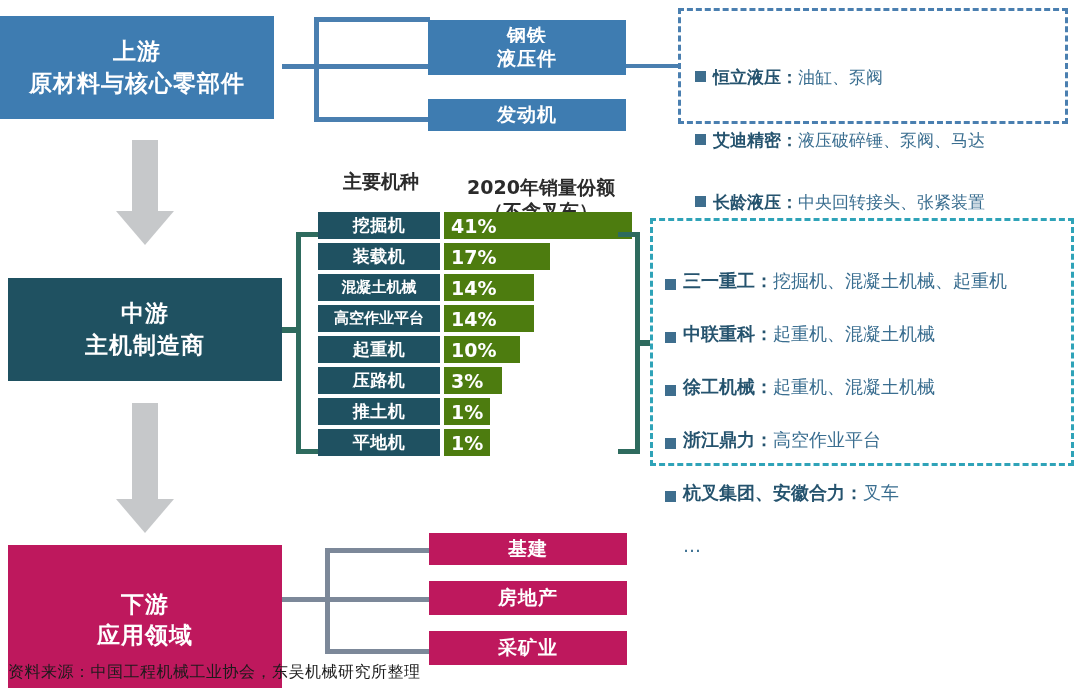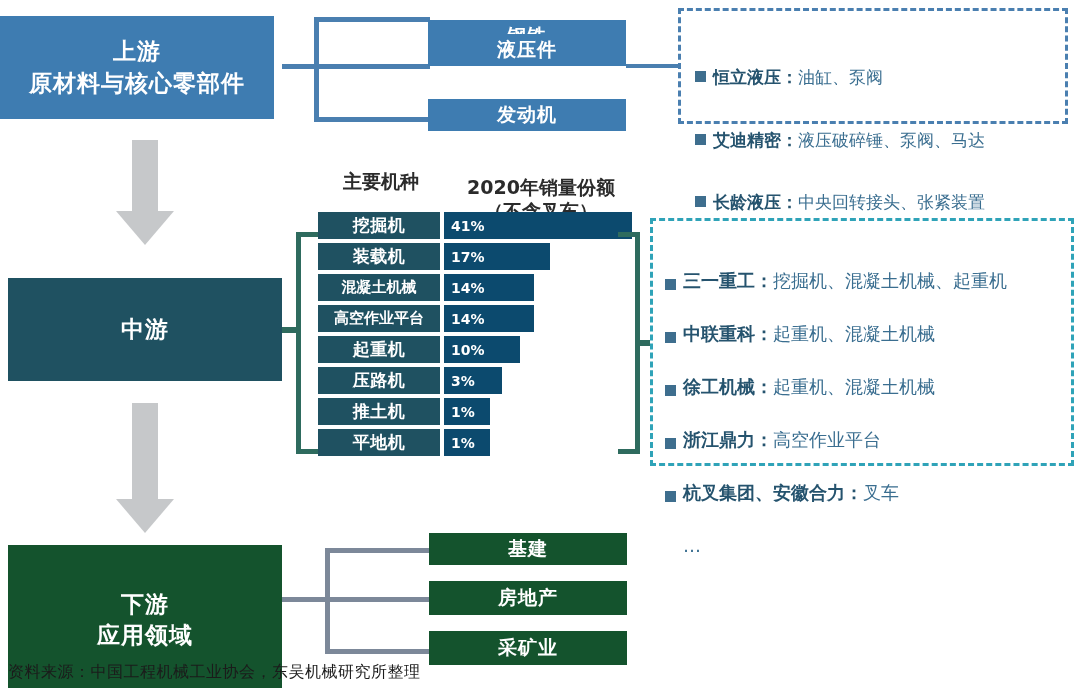--- a/index.html
+++ b/index.html
@@ -12,21 +12,21 @@
 
   
   .box{
     position:absolute;display:flex;align-items:center;justify-content:center;
     color:#ffffff;text-align:center;line-height:1.35;
     font-weight:700;letter-spacing:1px;
   }
   .tier-box{flex-direction:column;font-size:23px;}
   .blue{background:#3E7CB1;}
   .darkteal{background:#1F5161;}
-  .grayblue{background:#14532d;}
+  .grayblue{background:#be185d;}
   .item-box{font-size:19px;}
 
   
   .line{position:absolute;background:#4A7FB0;}
   .line-gray{position:absolute;background:#7C8899;}
 
   
   .arrow{position:absolute;}
   .arrow .shaft{position:absolute;left:16px;top:0;width:26px;background:#C6C8CA;}
   .arrow .head{
@@ -61,22 +61,22 @@
     font-weight:700;font-size:19px;line-height:1.25;
   }
   .row{position:absolute;left:0;height:27px;}
   .cat{
     position:absolute;left:0;top:0;width:122px;height:27px;
     background:#1F5161;color:#fff;font-size:17px;font-weight:700;
     display:flex;align-items:center;justify-content:center;letter-spacing:.5px;
   }
   .cat.small{font-size:15px;letter-spacing:0;}
   .bar{
-    position:absolute;left:126px;top:0;height:27px;background:#0c4a6e;
-    color:#ffffff;font-size:14px;font-weight:700;
+    position:absolute;left:126px;top:0;height:27px;background:#4d7c0f;
+    color:#ffffff;font-size:19px;font-weight:700;
     display:flex;align-items:center;padding-left:7px;box-sizing:border-box;
   }
 
   
   .brk{position:absolute;}
   .brk i{position:absolute;background:#2E6B5E;display:block;}
 
   
   .source{
     position:absolute;left:8px;top:662px;font-size:16px;color:#1b1b1b;
@@ -95,21 +95,21 @@
 
   <div class="line" style="left:282px;top:64px;width:36px;height:5px;"></div>
   <div class="line" style="left:314px;top:17px;width:5px;height:105px;"></div>
   <div class="line" style="left:314px;top:17px;width:116px;height:5px;"></div>
   <div class="line" style="left:314px;top:64px;width:116px;height:5px;"></div>
   <div class="line" style="left:314px;top:117px;width:116px;height:5px;"></div>
 
   <div class="box item-box blue" style="left:428px;top:20px;width:198px;height:32px;">
     <span>钢铁</span>
   </div>
-  <div class="box item-box blue" style="left:428px;top:34px;width:198px;height:32px;">
+  <div class="box item-box blue" style="left:428px;top:43px;width:198px;height:32px;">
     <span>液压件</span>
   </div>
   <div class="box item-box blue" style="left:428px;top:99px;width:198px;height:32px;">
     <span>发动机</span>
   </div>
 
   <div class="line" style="left:626px;top:64px;width:56px;height:4px;"></div>
 
   <div class="dashbox dash-blue" style="left:678px;top:8px;width:384px;height:110px;">
     <ul class="blue-list" style="position:absolute;left:14px;top:18px;">
@@ -131,20 +131,21 @@
     </ul>
   </div>
 
   <div class="arrow" style="left:116px;top:140px;width:58px;height:105px;">
     <div class="shaft" style="height:71px;"></div>
     <div class="head" style="top:71px;"></div>
   </div>
 
   <div class="box tier-box darkteal" style="left:8px;top:278px;width:274px;height:103px;">
     <span>中游</span>
+    <span>主机制造商</span>
   </div>
 
   <div class="brk" style="left:282px;top:232px;width:36px;height:222px;">
     <i style="left:14px;top:0;width:22px;height:5px;"></i>
     <i style="left:14px;top:0;width:5px;height:222px;"></i>
     <i style="left:14px;top:217px;width:22px;height:5px;"></i>
     <i style="left:0;top:95px;width:19px;height:6px;"></i>
   </div>
 
   <div class="chart-hd" style="left:318px;top:170px;width:126px;">

